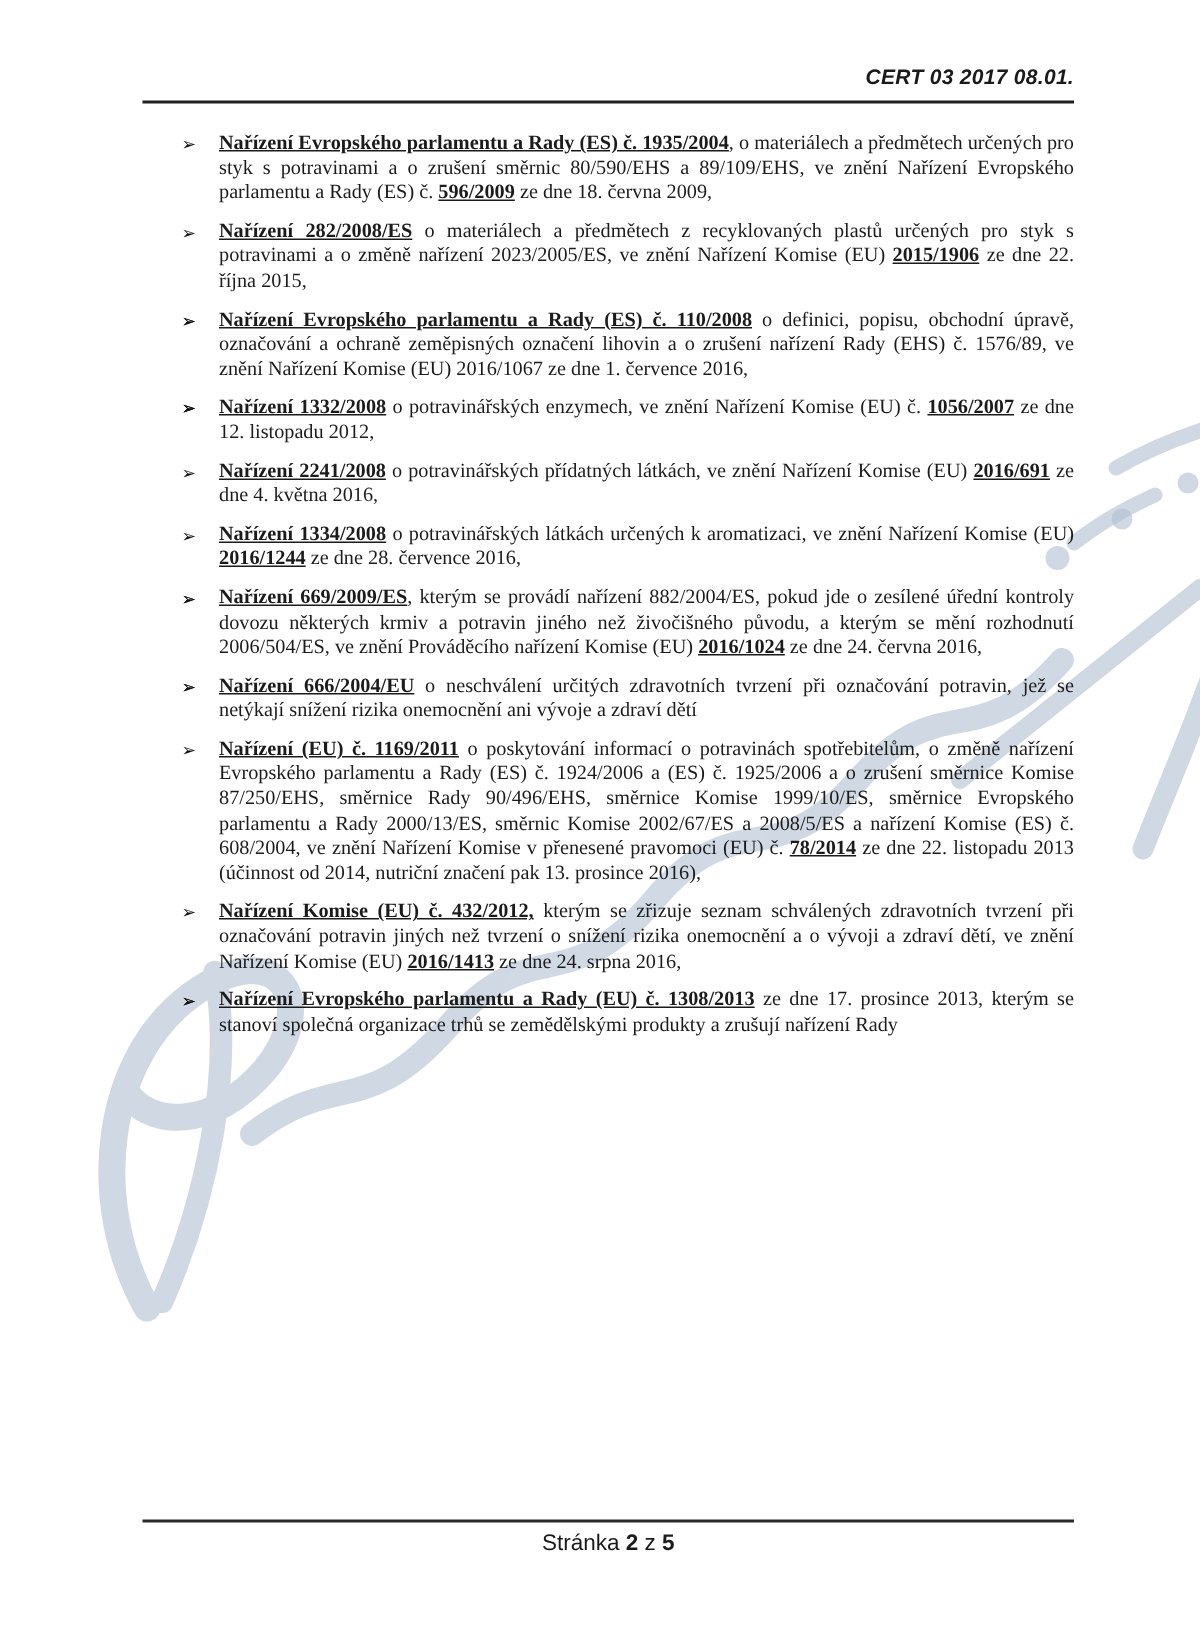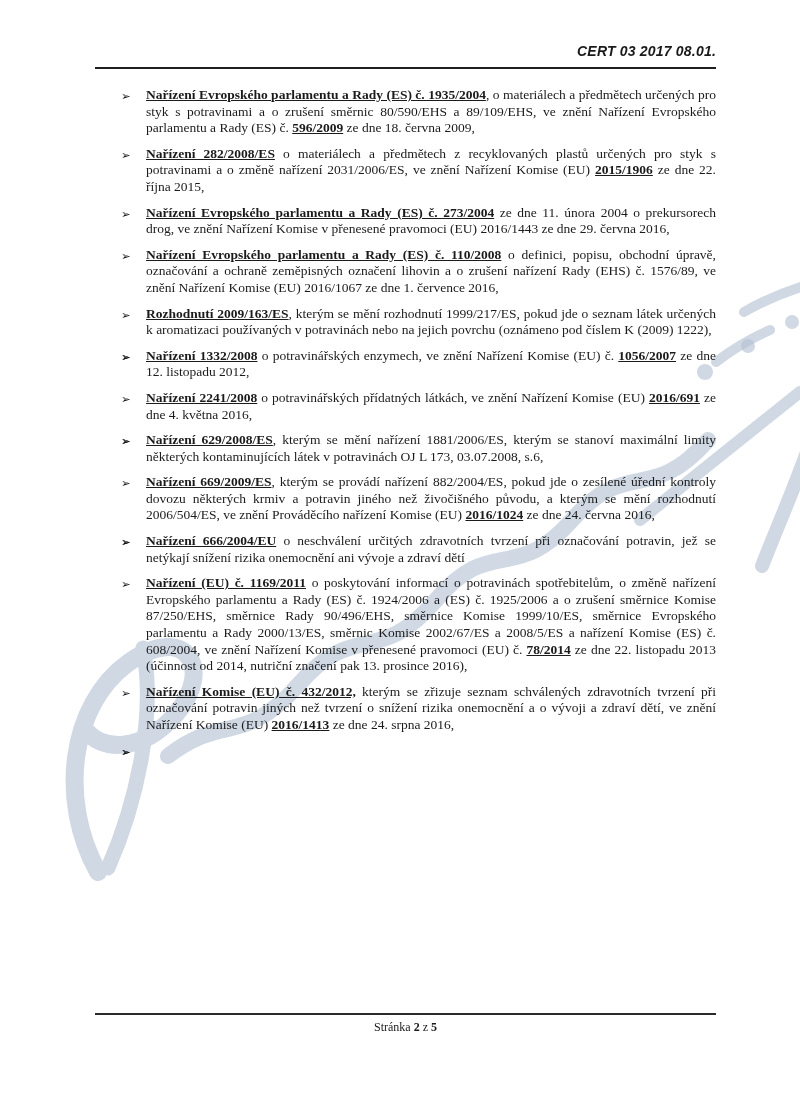--- a/index.html
+++ b/index.html
@@ -48,22 +48,22 @@
     font-size:11.5px;line-height:16px;color:#111;
   }
   .reg-text .b{font-weight:bold;text-decoration:underline;}
   .footer-rule{
     position:absolute;top:1013px;left:95px;width:621px;height:2px;
     background:#2a2a2a;
   }
   .footer{
     position:absolute;top:1020px;left:95px;width:621px;
     text-align:center;
-    font-family:Liberation Serif, serif;
-    font-size:12px;color:#1a1a1a;
+    font-family:Liberation Sans, sans-serif;
+    font-size:15px;color:#1a1a1a;
   }
   .footer .b{font-weight:bold;}
 </style>
 </head>
 <body>
 
 <div class="page">
 
   <svg class="watermark" width="800" height="1100" viewBox="0 0 800 1100" aria-hidden="true">
     <g fill="none" stroke-linecap="round" stroke-linejoin="round" opacity="0.62" stroke="#b3c1d3">
@@ -83,36 +83,36 @@
   </svg>
 
   <div class="layer">
 
     <div class="header">CERT 03 2017 08.01.</div>
     <div class="header-rule"></div>
 
     <div class="content">
       <ul class="reg-list">
           <li class="reg-item"><span class="marker">➢</span><span class="reg-text"><span class="b">Nařízení Evropského parlamentu a Rady (ES) č. 1935/2004</span><span>, o materiálech a předmětech určených pro styk s potravinami a o zrušení směrnic 80/590/EHS a 89/109/EHS, ve znění Nařízení Evropského parlamentu a Rady (ES) č. </span><span class="b">596/2009</span><span> ze dne 18. června 2009,</span></span></li>
-          <li class="reg-item"><span class="marker">➢</span><span class="reg-text"><span class="b">Nařízení 282/2008/ES</span><span> o materiálech a předmětech z recyklovaných plastů určených pro styk s potravinami a o změně nařízení 2031/2006/ES, ve znění Nařízení Komise (EU) </span><span class="b">2015/1906</span><span> ze dne 22. října 2015,</span></span></li>
-          <li class="reg-item"><span class="marker">➢</span><span class="reg-text"><span class="b">Nařízení Evropského parlamentu a Rady (ES) č. 273/2004</span><span> ze dne 11. února 2004 o prekursorech drog, ve znění Nařízení Komise v přenesené pravomoci (EU) 2016/1443 ze dne 29. června 2016,</span></span></li>
+          <li class="reg-item"><span class="marker">➢</span><span class="reg-text"><span class="b">Nařízení 282/2008/ES</span><span> o materiálech a předmětech z recyklovaných plastů určených pro styk s potravinami a o změně nařízení 2023/2005/ES, ve znění Nařízení Komise (EU) </span><span class="b">2015/1906</span><span> ze dne 22. října 2015,</span></span></li>
+          <li class="reg-item"><span class="marker">➢</span></li>
           <li class="reg-item"><span class="marker">➢</span><span class="reg-text"><span class="b">Nařízení Evropského parlamentu a Rady (ES) č. 110/2008</span><span> o definici, popisu, obchodní úpravě, označování a ochraně zeměpisných označení lihovin a o zrušení nařízení Rady (EHS) č. 1576/89, ve znění Nařízení Komise (EU) 2016/1067 ze dne 1. července 2016,</span></span></li>
-          <li class="reg-item"><span class="marker">➢</span><span class="reg-text"><span class="b">Rozhodnutí 2009/163/ES</span><span>, kterým se mění rozhodnutí 1999/217/ES, pokud jde o seznam látek určených k aromatizaci používaných v potravinách nebo na jejich povrchu (oznámeno pod číslem K (2009) 1222),</span></span></li>
+          <li class="reg-item"><span class="marker">➢</span></li>
           <li class="reg-item"><span class="marker">➢</span></li>
           <li class="reg-item"><span class="marker">➢</span><span class="reg-text"><span class="b">Nařízení 1332/2008</span><span> o potravinářských enzymech, ve znění Nařízení Komise (EU) č. </span><span class="b">1056/2007</span><span> ze dne 12. listopadu 2012,</span></span></li>
           <li class="reg-item"><span class="marker">➢</span><span class="reg-text"><span class="b">Nařízení 2241/2008</span><span> o potravinářských přídatných látkách, ve znění Nařízení Komise (EU) </span><span class="b">2016/691</span><span> ze dne 4. května 2016,</span></span></li>
+          <li class="reg-item"><span class="marker">➢</span><span class="reg-text"><span class="b">Nařízení 1334/2008</span><span> o potravinářských látkách určených k aromatizaci, ve znění Nařízení Komise (EU) </span><span class="b">2016/1244</span><span> ze dne 28. července 2016,</span></span></li>
           <li class="reg-item"><span class="marker">➢</span></li>
-          <li class="reg-item"><span class="marker">➢</span><span class="reg-text"><span class="b">Nařízení 629/2008/ES</span><span>, kterým se mění nařízení 1881/2006/ES, kterým se stanoví maximální limity některých kontaminujících látek v potravinách OJ L 173, 03.07.2008, s.6,</span></span></li>
           <li class="reg-item"><span class="marker">➢</span><span class="reg-text"><span class="b">Nařízení 669/2009/ES</span><span>, kterým se provádí nařízení 882/2004/ES, pokud jde o zesílené úřední kontroly dovozu některých krmiv a potravin jiného než živočišného původu, a kterým se mění rozhodnutí 2006/504/ES, ve znění Prováděcího nařízení Komise (EU) </span><span class="b">2016/1024</span><span> ze dne 24. června 2016,</span></span></li>
           <li class="reg-item"><span class="marker">➢</span></li>
           <li class="reg-item"><span class="marker">➢</span><span class="reg-text"><span class="b">Nařízení 666/2004/EU</span><span> o neschválení určitých zdravotních tvrzení při označování potravin, jež se netýkají snížení rizika onemocnění ani vývoje a zdraví dětí</span></span></li>
           <li class="reg-item"><span class="marker">➢</span><span class="reg-text"><span class="b">Nařízení (EU) č. 1169/2011</span><span> o poskytování informací o potravinách spotřebitelům, o změně nařízení Evropského parlamentu a Rady (ES) č. 1924/2006 a (ES) č. 1925/2006 a o zrušení směrnice Komise 87/250/EHS, směrnice Rady 90/496/EHS, směrnice Komise 1999/10/ES, směrnice Evropského parlamentu a Rady 2000/13/ES, směrnic Komise 2002/67/ES a 2008/5/ES a nařízení Komise (ES) č. 608/2004, ve znění Nařízení Komise v přenesené pravomoci (EU) č. </span><span class="b">78/2014</span><span> ze dne 22. listopadu 2013 (účinnost od 2014, nutriční značení pak 13. prosince 2016),</span></span></li>
           <li class="reg-item"><span class="marker">➢</span><span class="reg-text"><span class="b">Nařízení Komise (EU) č. 432/2012,</span><span> kterým se zřizuje seznam schválených zdravotních tvrzení při označování potravin jiných než tvrzení o snížení rizika onemocnění a o vývoji a zdraví dětí, ve znění Nařízení Komise (EU) </span><span class="b">2016/1413</span><span> ze dne 24. srpna 2016,</span></span></li>
           <li class="reg-item"><span class="marker">➢</span></li>
-          <li class="reg-item"><span class="marker">➢</span></li>
+          <li class="reg-item"><span class="marker">➢</span><span class="reg-text"><span class="b">Nařízení Evropského parlamentu a Rady (EU) č. 1308/2013</span><span> ze dne 17. prosince 2013, kterým se stanoví společná organizace trhů se zemědělskými produkty a zrušují nařízení Rady</span></span></li>
         </ul>
     </div>
 
     <div class="footer-rule"></div>
     <div class="footer">
       <span>Stránka</span>
       <span class="b">2</span>
       <span>z</span>
       <span class="b">5</span>
     </div>

